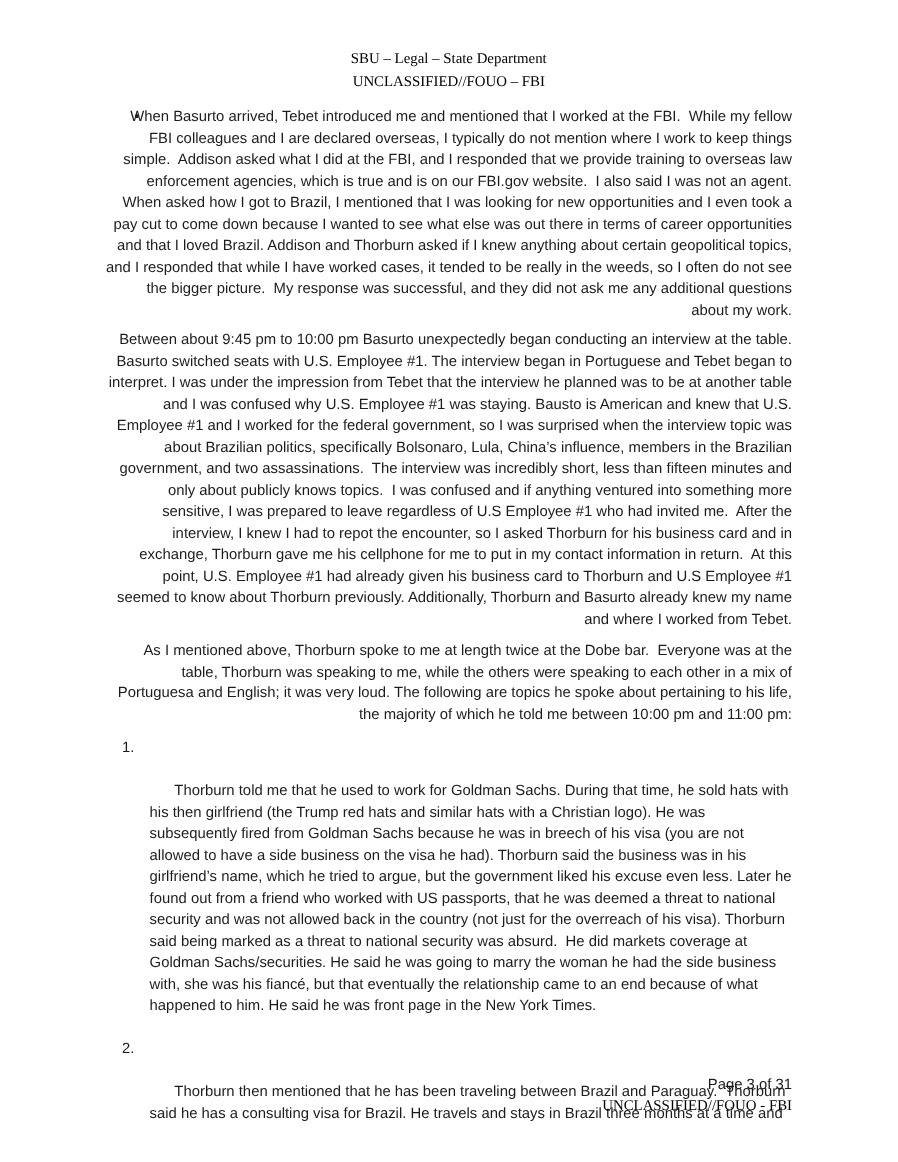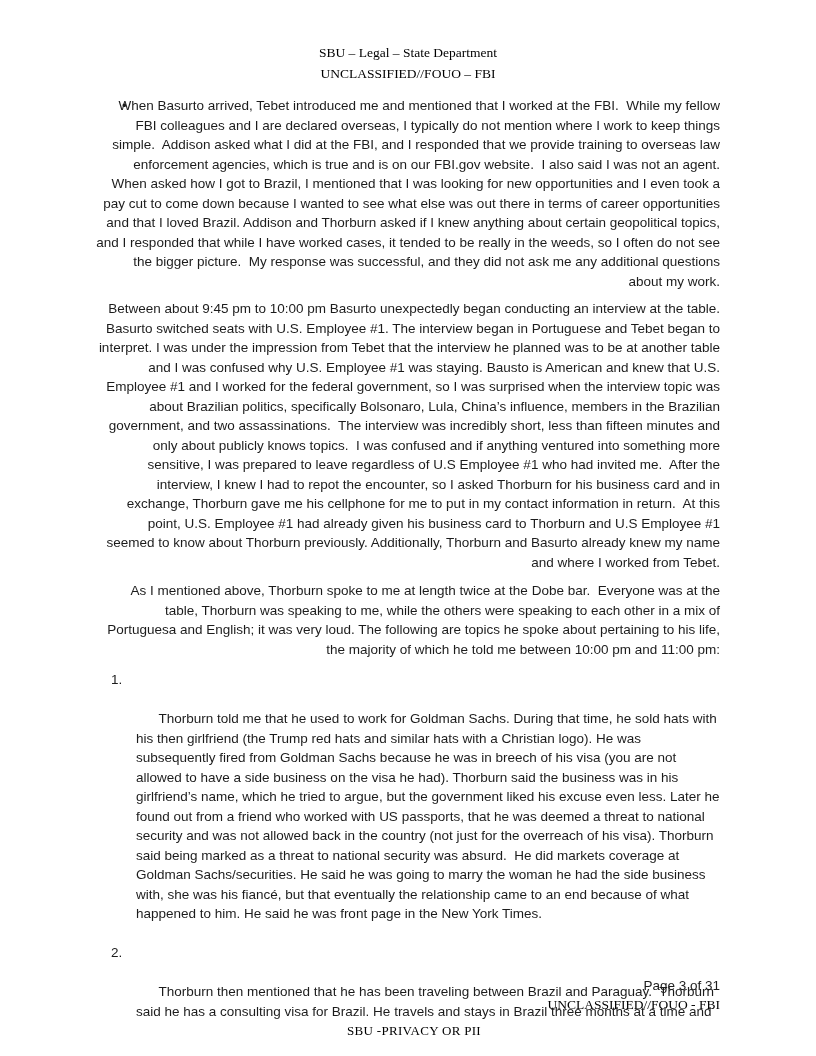--- a/index.html
+++ b/index.html
@@ -121,16 +121,15 @@
     </li>
     <li class="num-item">
       <span class="num">2.</span>
       <span>Thorburn then mentioned that he has been traveling between Brazil and Paraguay.  Thorburn said he has a consulting visa for Brazil. He travels and stays in Brazil three months at a time and</span>
     </li>
   </ol>
 
   <div class="page-footer">
     <div class="page-number"><span>Page </span><span class="bold">3</span><span> of </span><span class="bold">31</span></div>
     <div class="footer-class">UNCLASSIFIED//FOUO - FBI</div>
-    <div class="footer-sbu">SBU -PRIVACY OR PII</div>
   </div>
 
 </div>
 
 </body></html>

